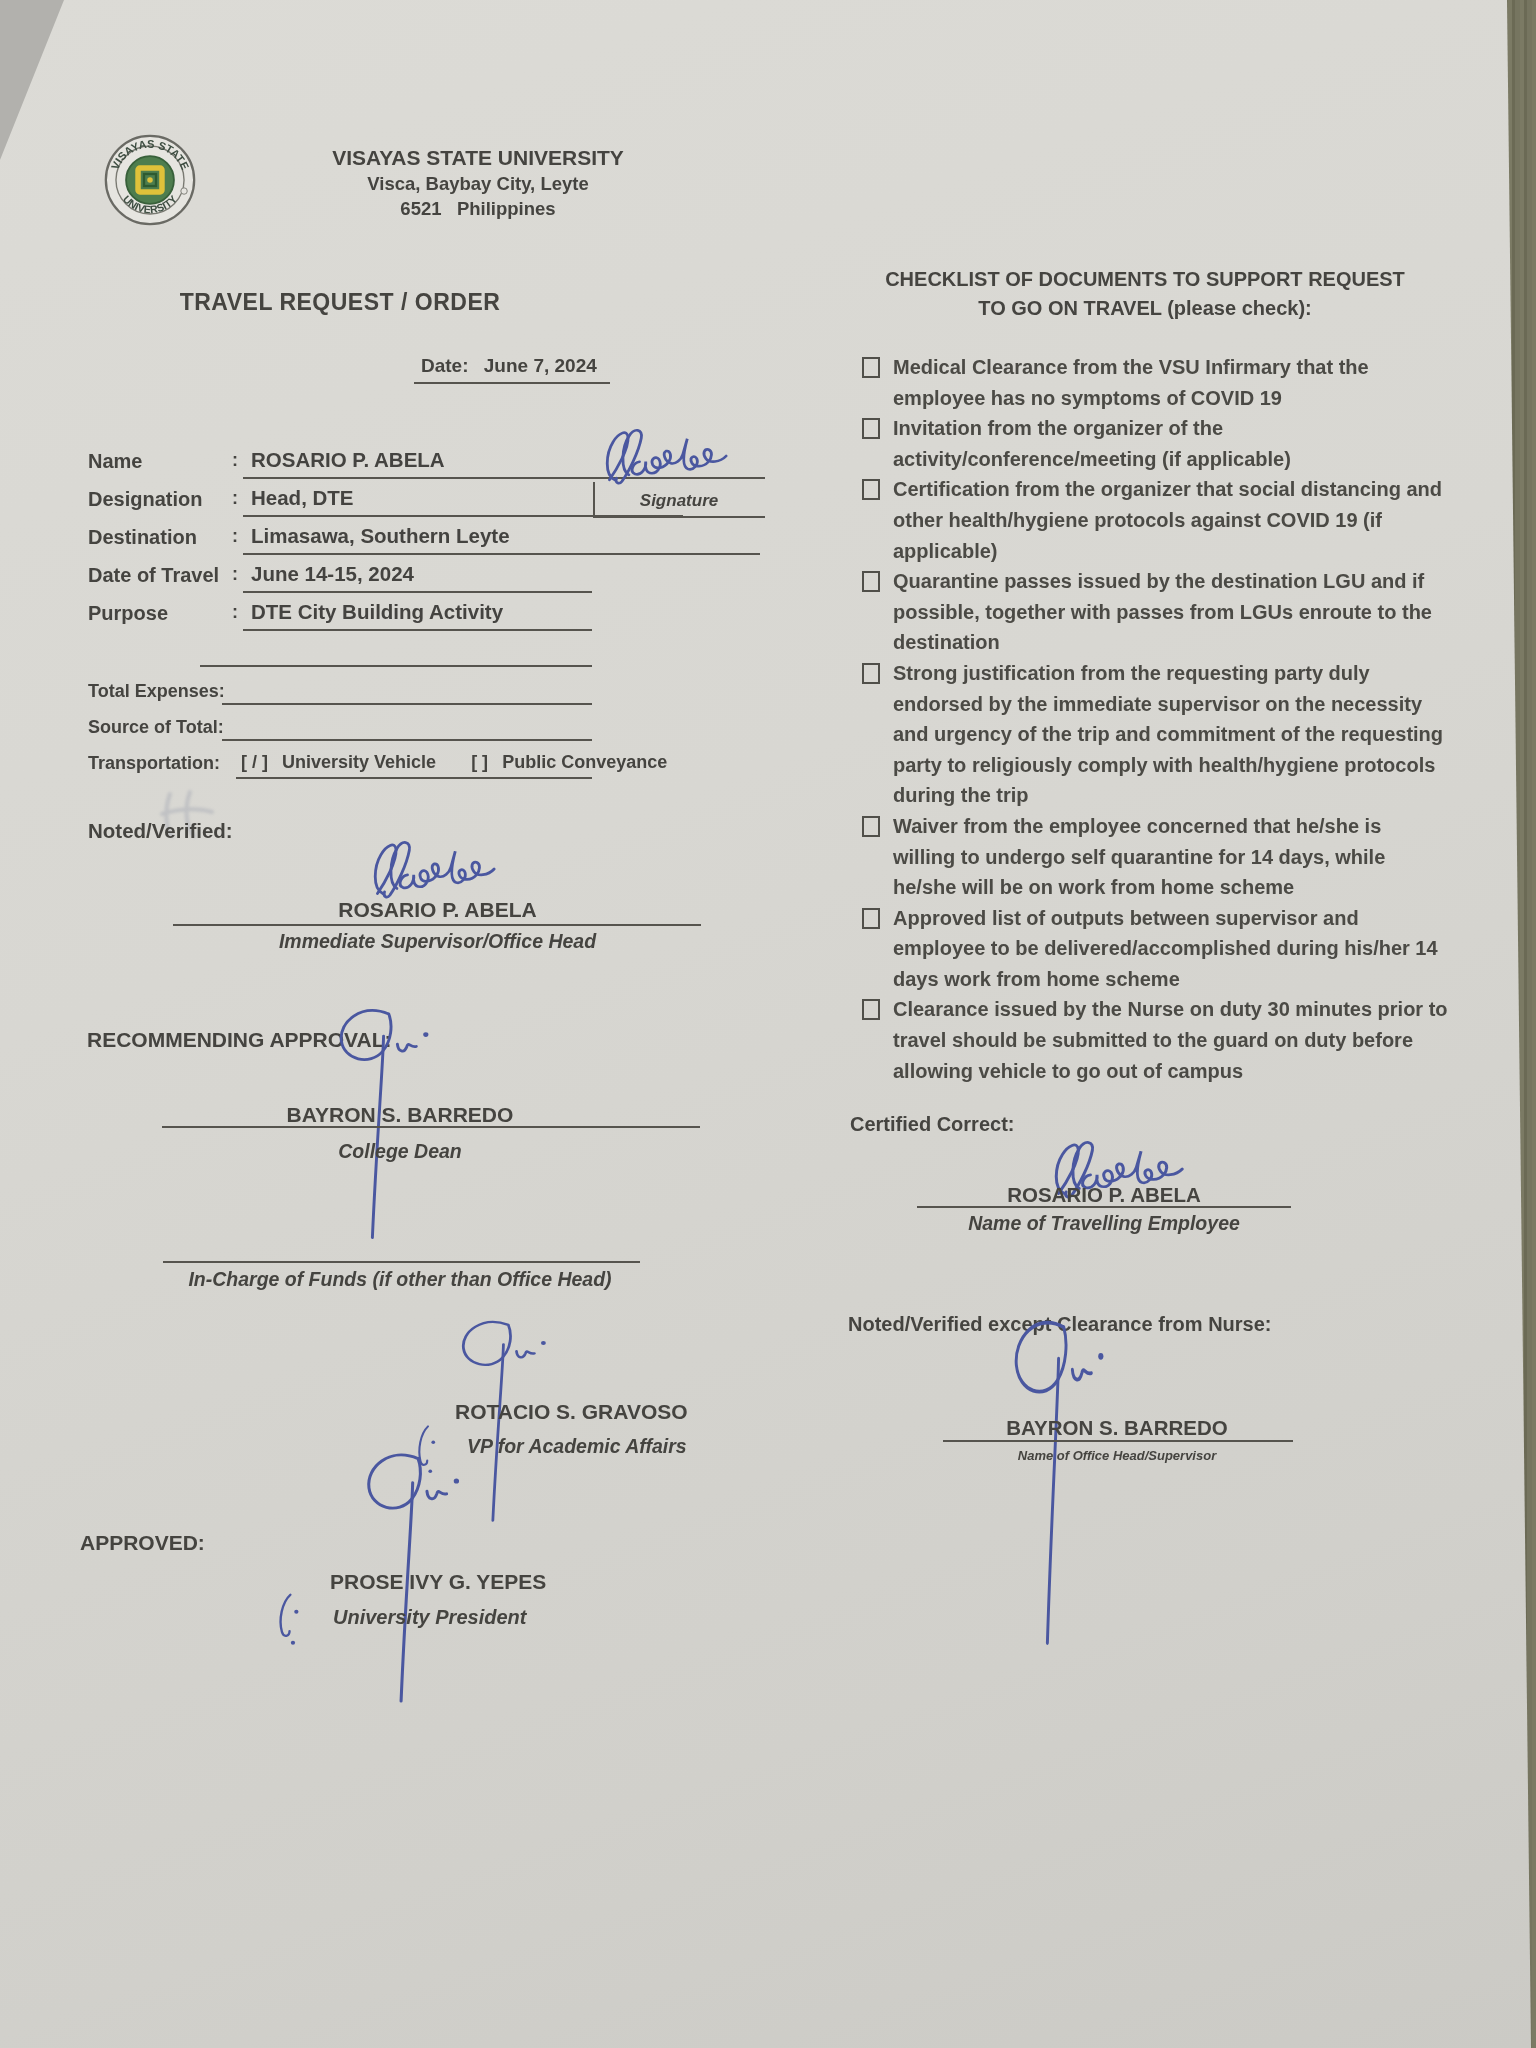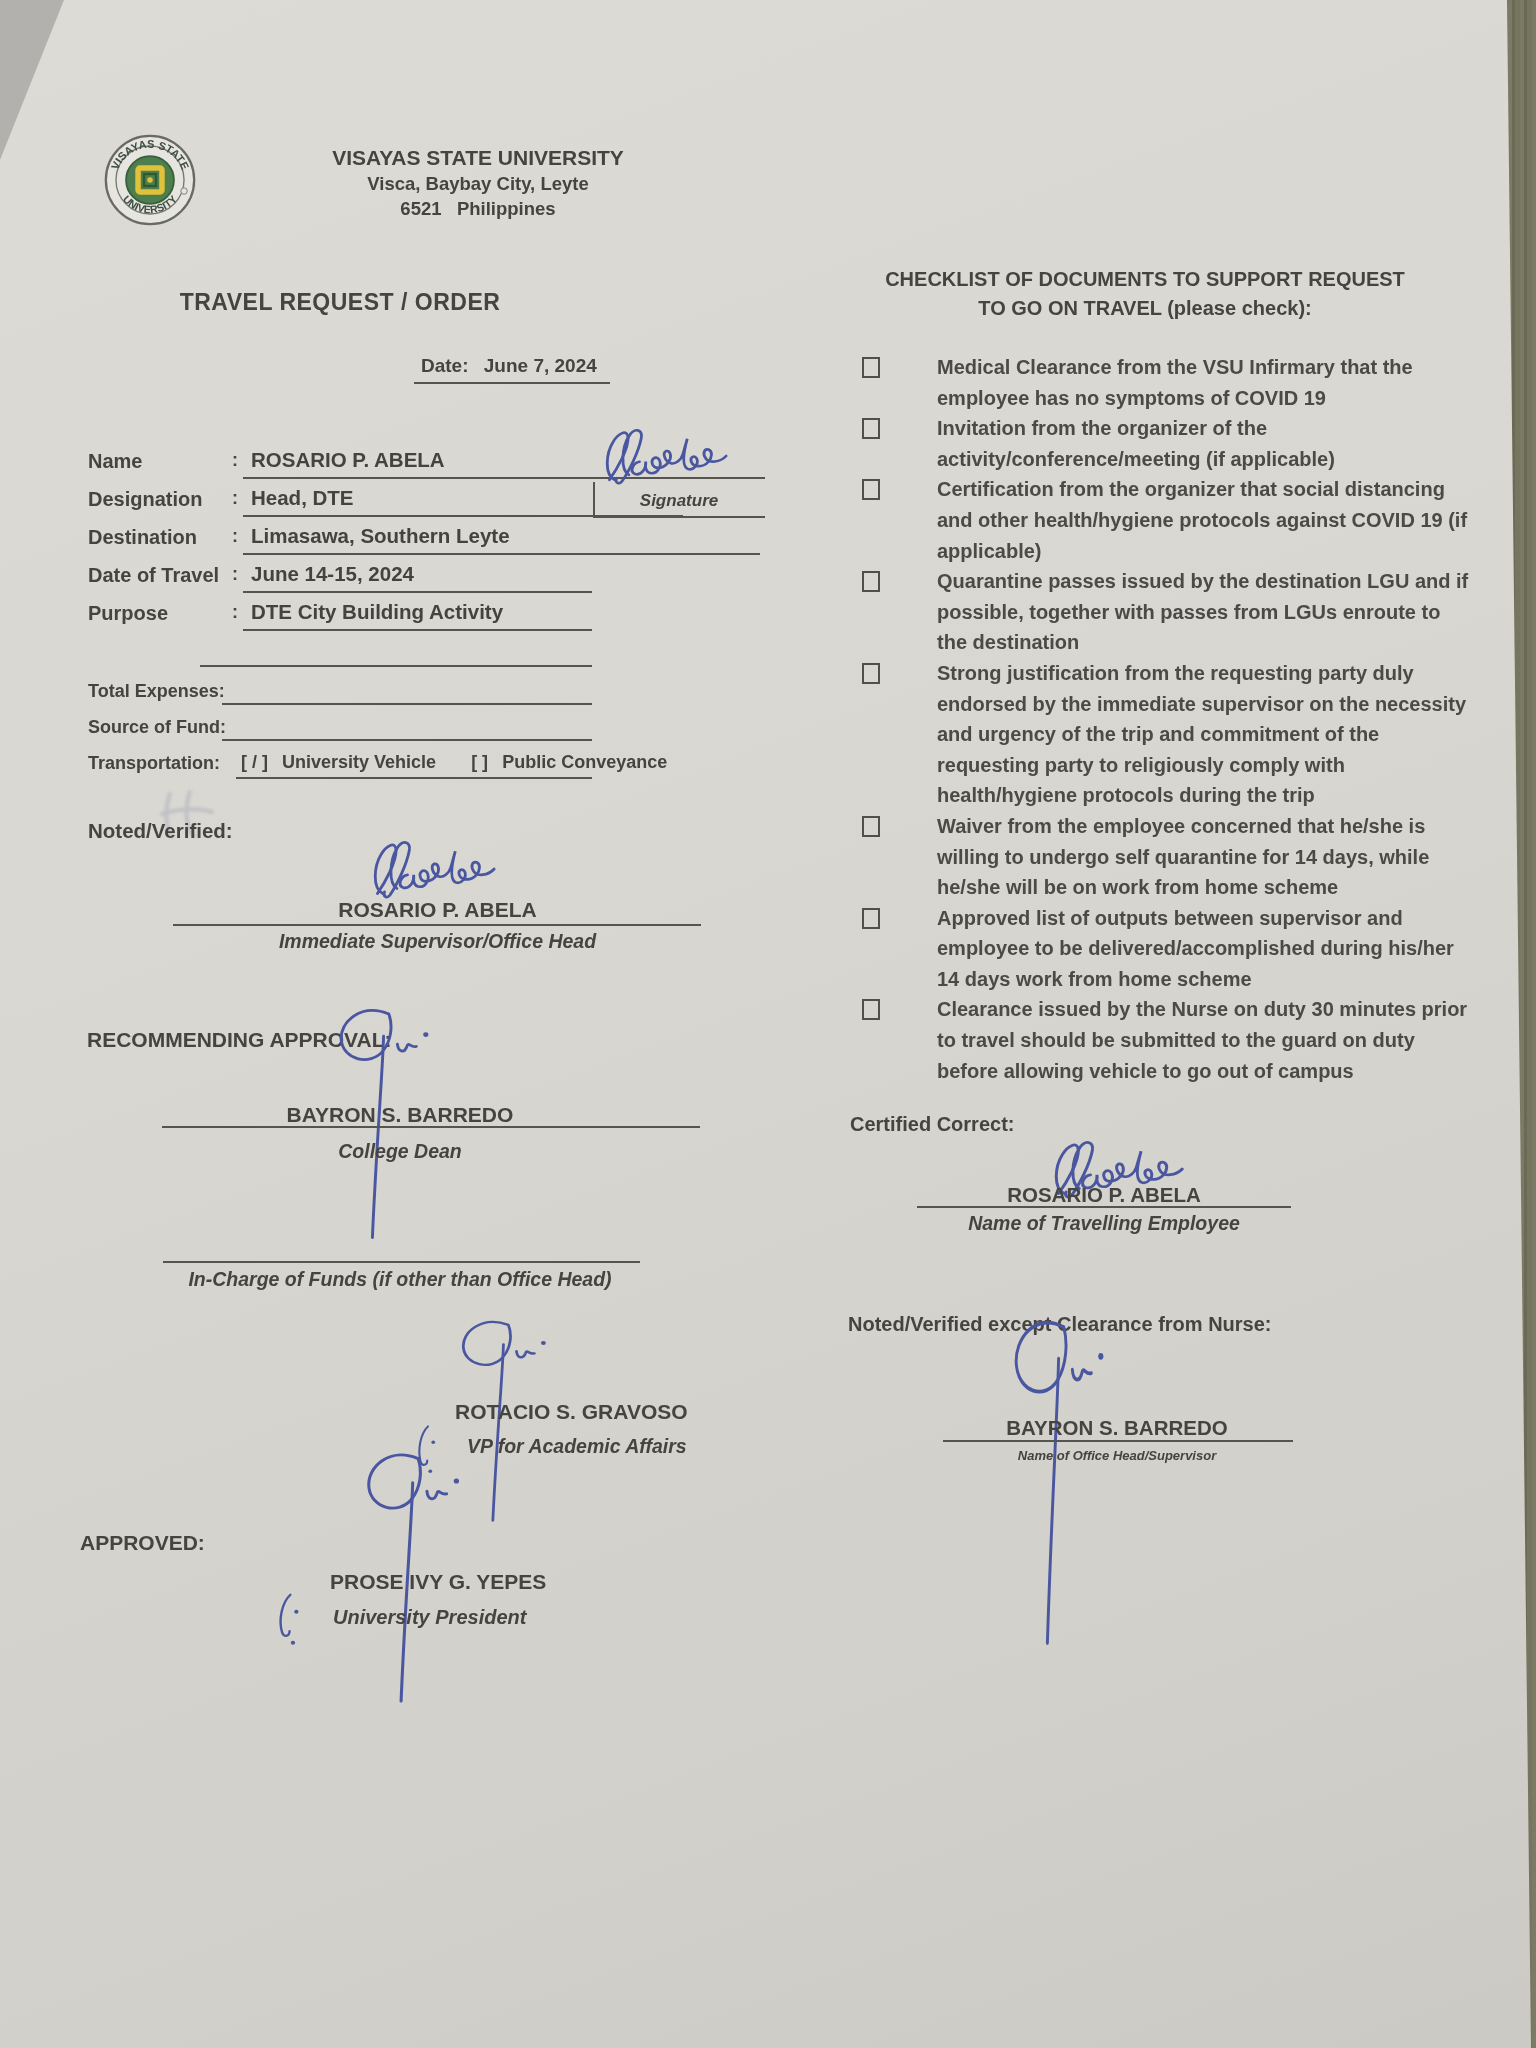--- a/index.html
+++ b/index.html
@@ -27,21 +27,21 @@
   .f-colon{position:absolute;left:144px;top:2px;font-size:18px;font-weight:700;color:#454440;}
   .f-value{position:absolute;left:163px;top:0px;font-size:20.5px;font-weight:700;color:#444340;}
   .f-line{position:absolute;top:29px;left:155px;height:2px;background:#56544e;}
   .f0 .f-line{width:522px;}
   .f1 .f-line{width:440px;}
   .f2 .f-line{width:517px;}
   .f3 .f-line{width:349px;}
   .f4 .f-line{width:349px;}
   
   #check-list{position:absolute;left:862px;top:352px;width:612px;}
-  .check-item{display:flex;align-items:flex-start;gap:44px;}
+  .check-item{display:flex;align-items:flex-start;}
   .check-box{flex:none;width:14px;height:17px;border:2px solid #504f49;margin-top:5px;margin-right:13px;}
   .check-text{width:556px;font-size:20px;line-height:30.6px;font-weight:700;color:#4b4a45;}
   
   .sig{position:absolute;}
   .ghost{position:absolute;opacity:.22;filter:blur(1.5px);}
 </style>
 </head>
 <body>
 
 <div id="stage">
@@ -139,21 +139,21 @@
     <div class="vline" style="left:593px;top:482px;height:36px"></div>
     <div class="line" style="left:593px;top:516px;width:172px"></div>
     <div class="abs it center" style="left:598px;top:491px;width:162px;font-size:17px">Signature</div>
     <svg class="sig" style="left:590px;top:424px" width="168" height="64" viewBox="0 0 190 78" preserveAspectRatio="none">
         <use href="#sig-abela"></use>
       </svg>
 
     <div class="line" style="left:200px;top:665px;width:392px"></div>
     <div class="abs b" style="left:88px;top:681px;font-size:18px">Total Expenses:</div>
     <div class="line" style="left:222px;top:703px;width:370px"></div>
-    <div class="abs b" style="left:88px;top:717px;font-size:18px">Source of Fund:</div>
+    <div class="abs b" style="left:88px;top:717px;font-size:18px">Source of Total:</div>
     <div class="line" style="left:222px;top:739px;width:370px"></div>
     <div class="abs b" style="left:88px;top:753px;font-size:18px">Transportation:</div>
     <div class="abs" style="left:241px;top:752px;font-size:18px">
       <span class="b pre">[ / ]</span>
       <span class="b" style="margin-left:9px">University Vehicle</span>
       <span class="b pre" style="margin-left:30px">[ ]</span>
       <span class="b" style="margin-left:9px">Public Conveyance</span>
     </div>
     <div class="line" style="left:236px;top:777px;width:356px"></div>
 

